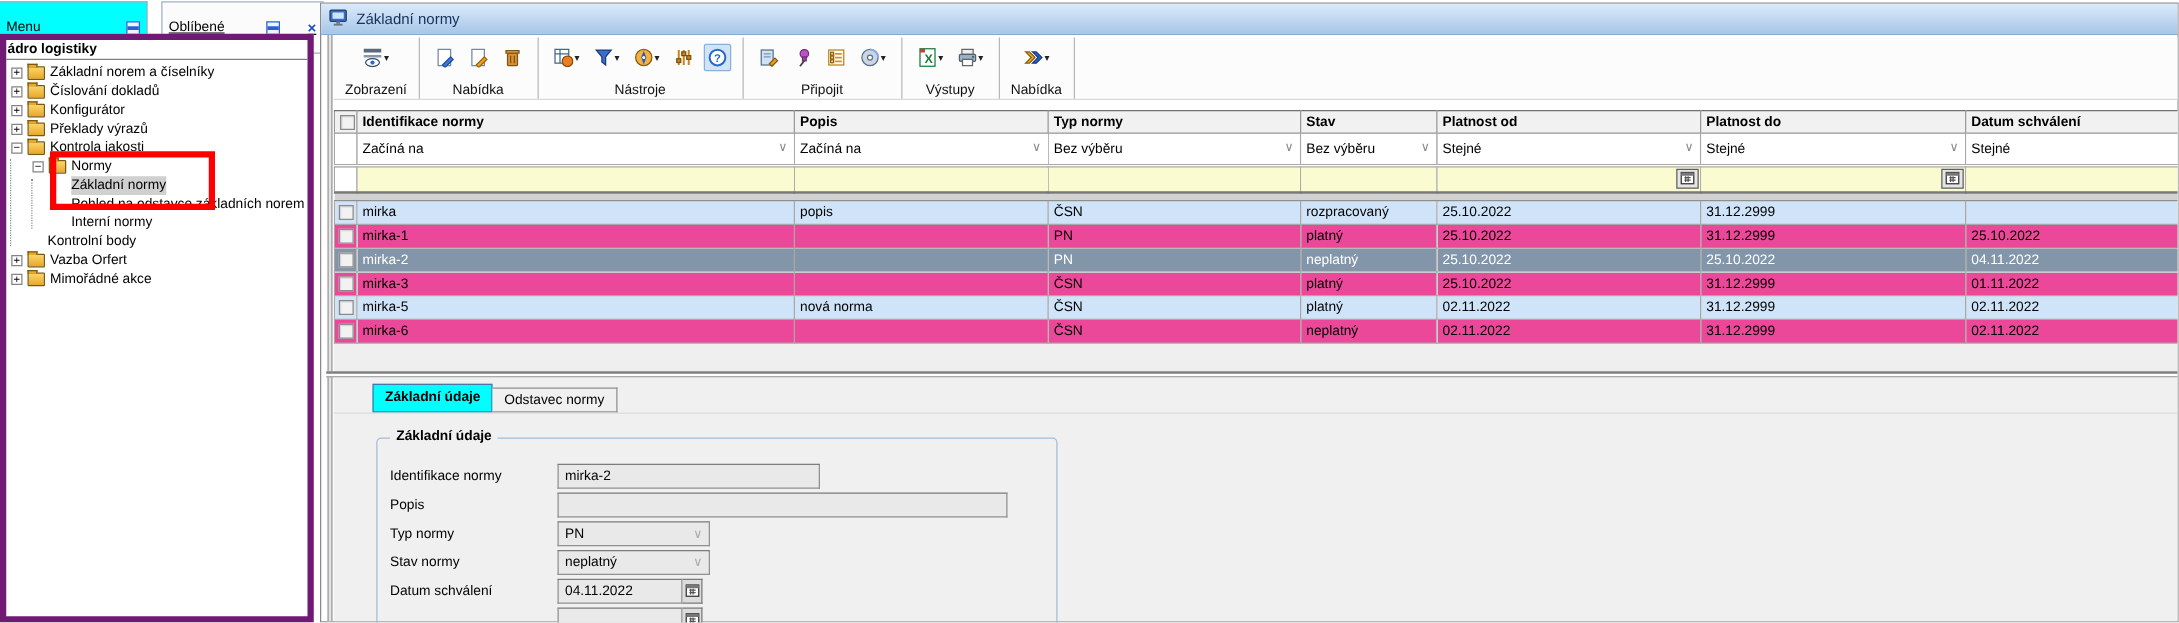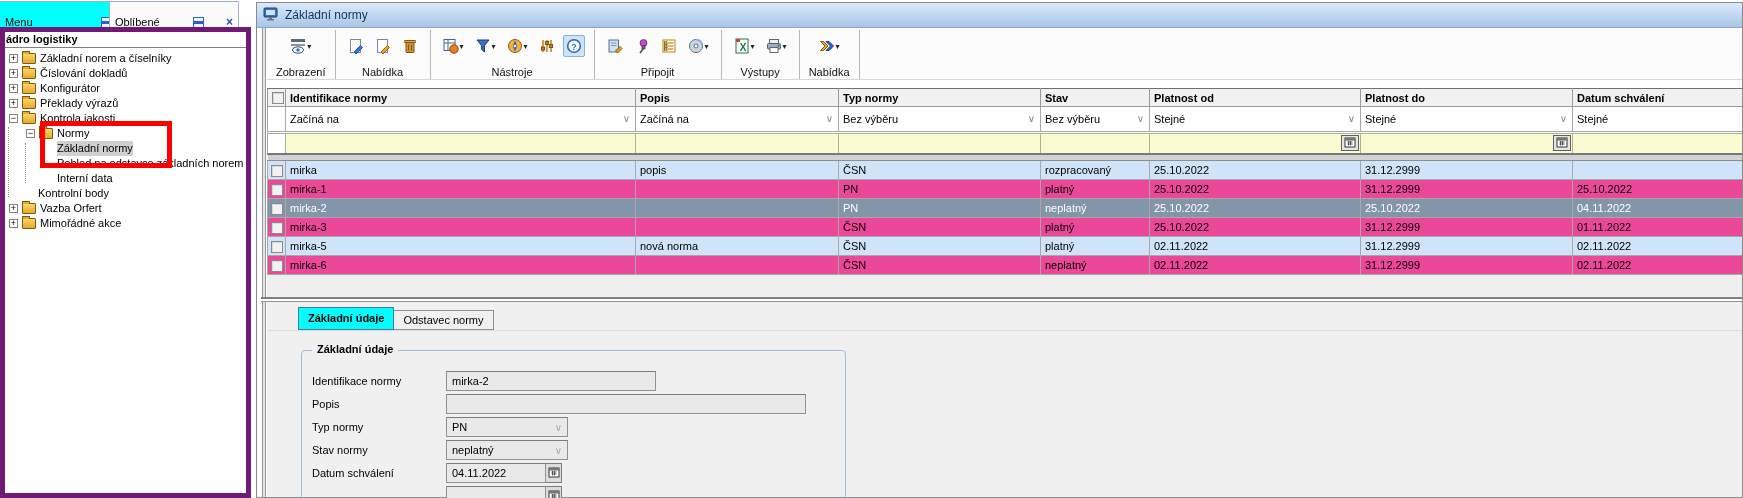--- a/index.html
+++ b/index.html
@@ -7,21 +7,21 @@
   body {
     position:relative; background:#ffffff;
     font-family:"Liberation Sans","DejaVu Sans",sans-serif;
     font-size:11px; color:#000;
   }
   
   .lp-tabs { position:absolute; left:0; top:0; width:252px; height:27px; background:#fff; }
   .ltab { position:absolute; top:1px; height:42px; display:flex; align-items:center; gap:22px;
           padding:0 5px; border:1px solid #9db0c8; }
   .ltab.menu { left:0; width:118px; background:#00ffff; border-left:none; }
-  .ltab.obl  { left:109px; width:130px; background:#fbfbfb;text-decoration:underline; }
+  .ltab.obl  { left:129px; width:130px; background:#fbfbfb;text-decoration:underline; }
   .ltab .lbl { flex:1 1 auto; }
   .winico { width:11px; height:11px; border:1px solid #2b5fd0; background:#eef4ff; display:inline-block; }
   .winico::after { content:""; display:block; height:3px; margin-top:3px; background:#2b5fd0; }
   .xico { color:#2050c0; font-weight:bold; font-size:12px; line-height:11px; }
   .treebox { position:absolute; left:0; top:27px; width:251px; height:471px;
              background:#fff; border:5px solid #701a75; }
   .tree-h { height:16px; line-height:15px; border-bottom:1px solid #808080;
             font-weight:bold; padding-left:1px; }
   .titems { position:absolute; left:0; top:19px; right:0; }
   .trow { height:15px; line-height:15px; display:flex; align-items:center; white-space:nowrap; }
@@ -147,21 +147,21 @@
         <span class="folder"></span>
         <span class="tlabel">Normy</span>
       </div>
       <div class="trow" style="padding-left: 52px;">
         <span class="tlabel selected">Základní normy</span>
       </div>
       <div class="trow" style="padding-left: 52px;">
         <span class="tlabel">Pohled na odstavce základních norem</span>
       </div>
       <div class="trow" style="padding-left: 52px;">
-        <span class="tlabel">Interní data</span>
+        <span class="tlabel">Interní normy</span>
       </div>
       <div class="trow" style="padding-left: 33px;">
         <span class="tlabel">Kontrolní body</span>
       </div>
       <div class="trow" style="padding-left: 4px;">
         <span class="exp">+</span>
         <span class="folder"></span>
         <span class="tlabel">Vazba Orfert</span>
       </div>
       <div class="trow" style="padding-left: 4px;">

